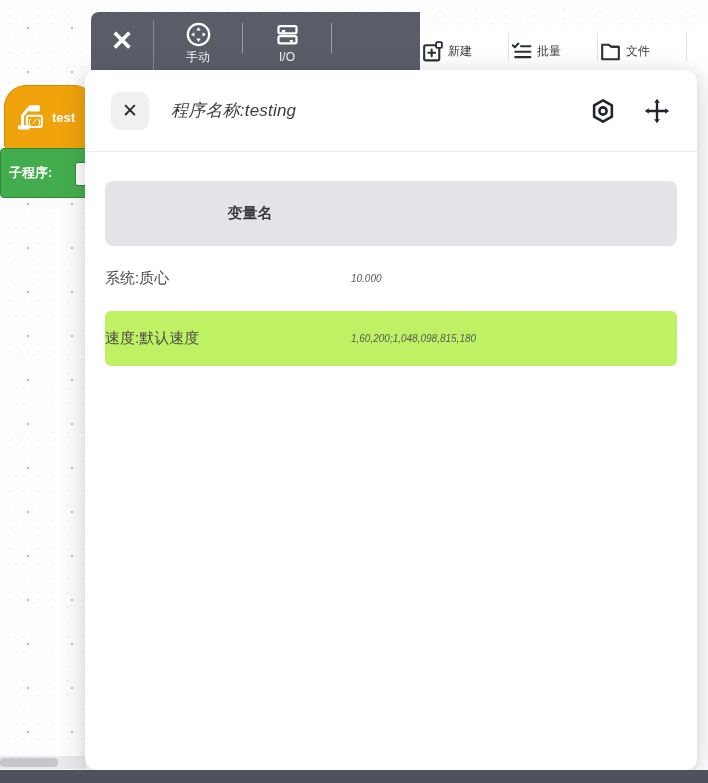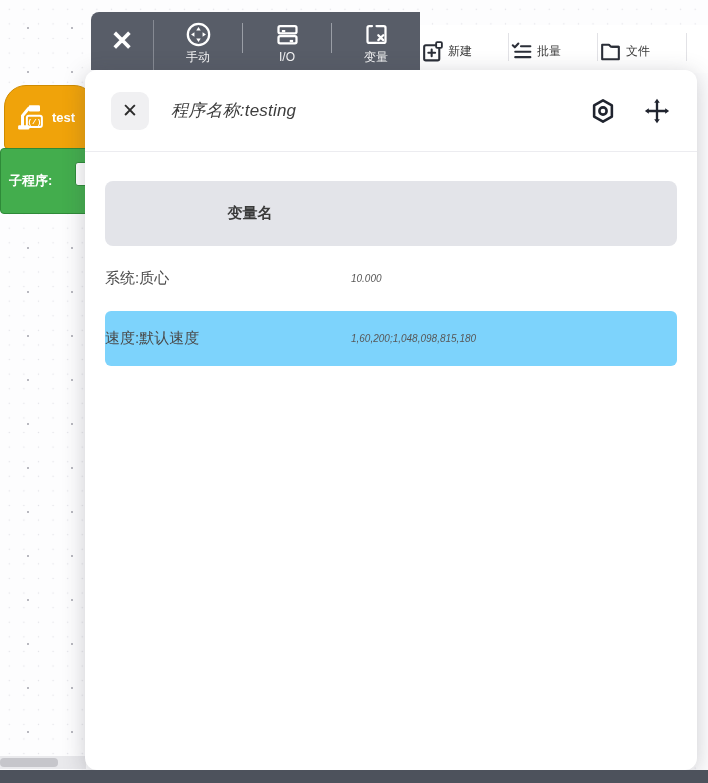--- a/index.html
+++ b/index.html
@@ -54,21 +54,21 @@
 
   
   .block-hat {
     position:absolute; left:4px; top:85px; width:92px; height:64px;
     background:#f0a30a; border:1px solid #cf8b00;
     border-radius:22px 22px 4px 4px; z-index:1;
     display:flex; align-items:center; padding-left:10px; gap:7px;
     color:#ffffff; font-size:13px; font-weight:bold;
   }
   .block-sub {
-    position:absolute; left:0px; top:148px; width:96px; height:66px;
+    position:absolute; left:0px; top:148px; width:96px; height:50px;
     background:#43ad4d; border:1px solid #2e8a38; border-radius:4px; z-index:1;
     display:flex; align-items:center; padding-left:8px;
     color:#ffffff; font-size:13px; font-weight:bold;
   }
   .block-sub .slot {
     position:absolute; right:2px; top:13px; width:18px; height:24px;
     background:#ffffff; border:1px solid #2e8a38; border-radius:3px;
   }
 
   
@@ -101,21 +101,21 @@
     display:grid; grid-template-columns:43% 43%; align-items:center;
     font-size:15px; font-weight:bold; color:#3a3a3a;
   }
   .vt-head div { text-align:center;padding-left:44px; }
   .vt-row {
     height:65px; display:grid; grid-template-columns:43% 43%;
     align-items:center; font-size:15px; color:#4a4a4a;
   }
   .vt-row .val { font-size:10px; color:#585858;font-style:italic; }
   .vt-row div { text-align:left; }
-  .vt-row.alt { height:55px; background:#7dd3fc; border-radius:6px; }
+  .vt-row.alt { height:55px; background:#bef264; border-radius:6px; }
 
   
   .hscroll {
     position:absolute; left:0; top:756px; width:86px; height:13px;
     background:#e9e9ec; z-index:2;
   }
   .hscroll .thumb {
     position:absolute; left:0; top:2px; width:58px; height:9px;
     background:#c6c6cb; border-radius:4px;
   }
@@ -169,27 +169,20 @@
     <svg width="27" height="27" viewBox="0 0 24 24">
       <rect x="4" y="4.5" width="16" height="6.4" rx="1.4" fill="none" stroke="#ffffff" stroke-width="2"></rect>
       <rect x="4" y="13.4" width="16" height="6.4" rx="1.4" fill="none" stroke="#ffffff" stroke-width="2"></rect>
       <path d="M7 9 h3" stroke="#ffffff" stroke-width="2"></path>
       <path d="M14 17.8 h3" stroke="#ffffff" stroke-width="2"></path>
     </svg>
     <span class="lbl">I/O</span>
   </div>
   <div class="tb-sep"></div>
 
-  <div class="tb-item">
-    <svg width="27" height="27" viewBox="0 0 24 24">
-      <path d="M8 4.5 H5.5 A1.5 1.5 0 0 0 4 6 V18 A1.5 1.5 0 0 0 5.5 19.5 H18.5 A1.5 1.5 0 0 0 20 18 V6 A1.5 1.5 0 0 0 18.5 4.5 H12" fill="none" stroke="#ffffff" stroke-width="2" stroke-linecap="round"></path>
-      <path d="M13.6 12.6 L18 17 M18 12.6 L13.6 17" stroke="#ffffff" stroke-width="2" stroke-linecap="round"></path>
-    </svg>
-    <span class="lbl">变量</span>
-  </div>
 </div>
 
 <div class="toolbar-light">
   <div class="tbl-item">
     <svg width="25" height="25" viewBox="0 0 24 24">
       <rect x="4" y="6" width="14.5" height="14.5" rx="1.6" fill="none" stroke="#2b2f38" stroke-width="2"></rect>
       <path d="M11.2 10 v6.5 M8 13.2 h6.5" stroke="#2b2f38" stroke-width="2" stroke-linecap="round"></path>
       <rect x="15.5" y="3" width="5.5" height="5.5" rx="1" fill="#ffffff" stroke="#2b2f38" stroke-width="1.8"></rect>
     </svg>
     <span class="lbl">新建</span>

